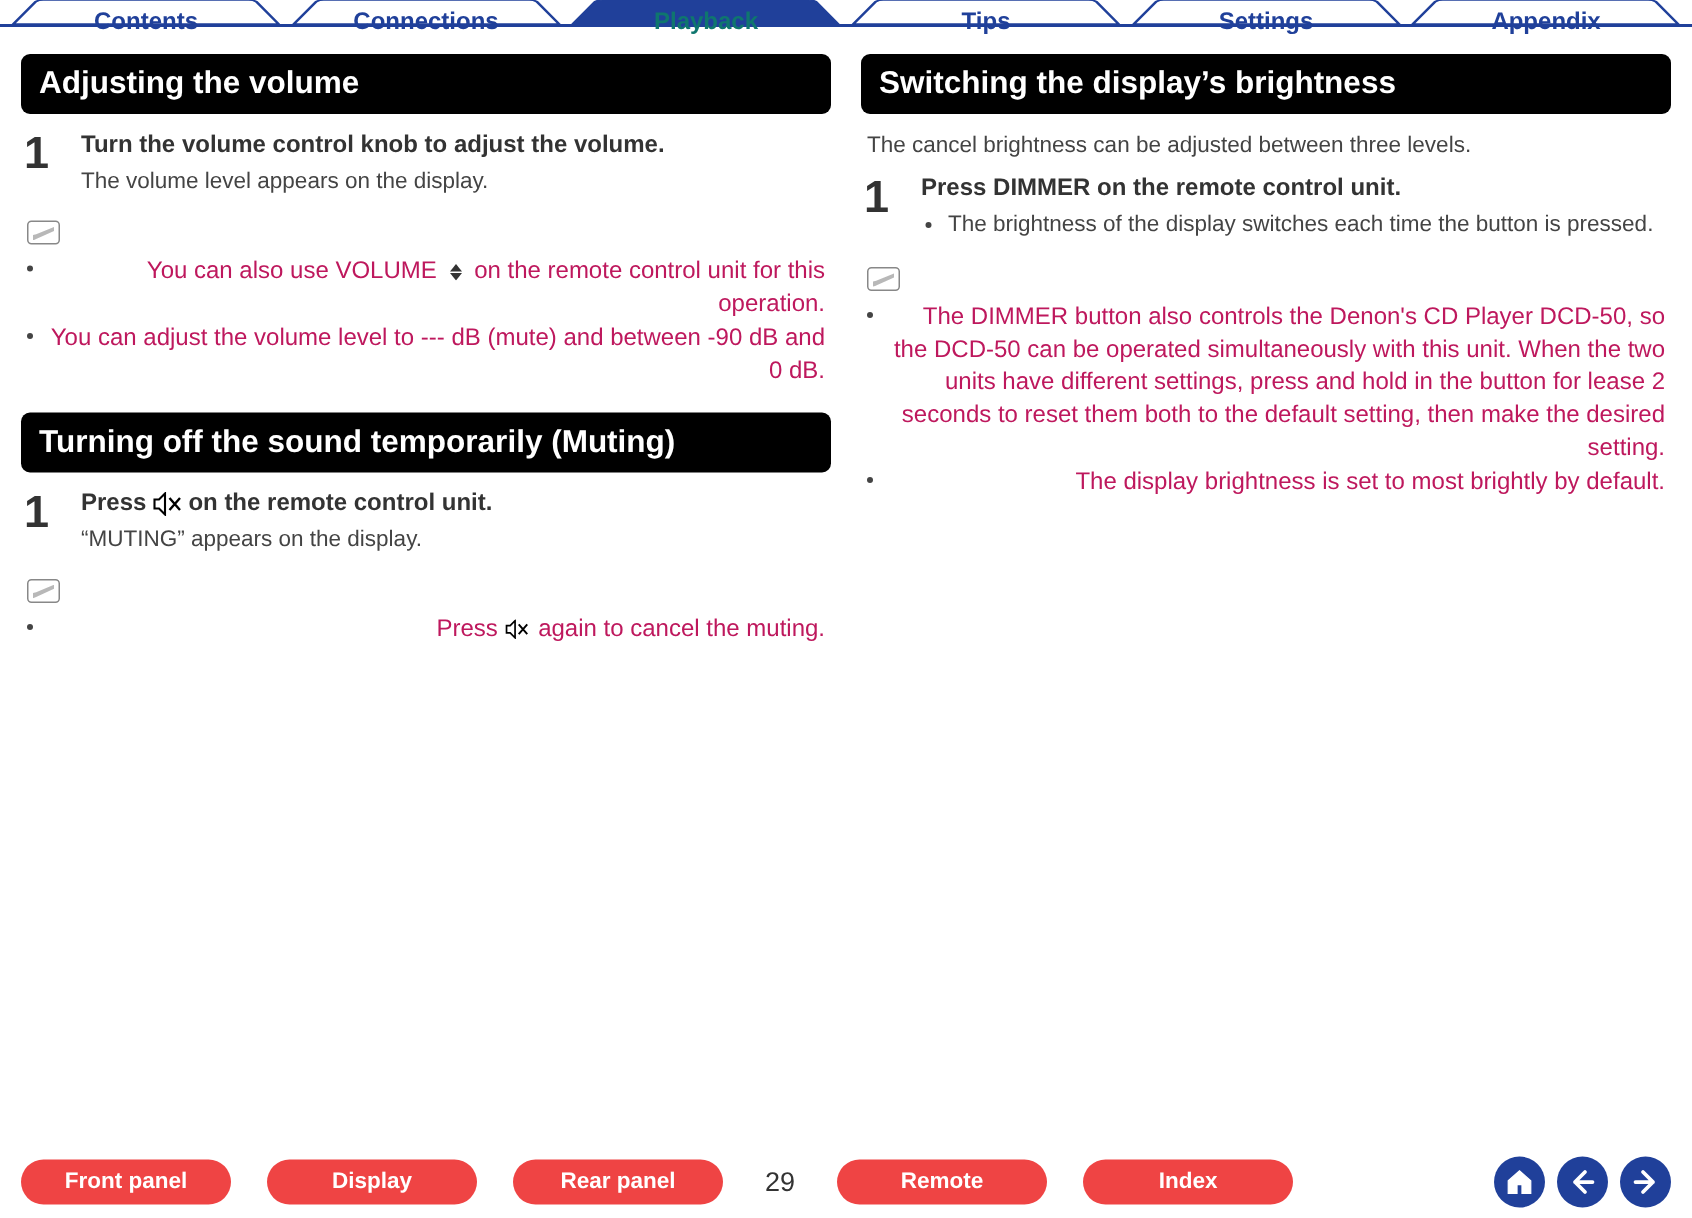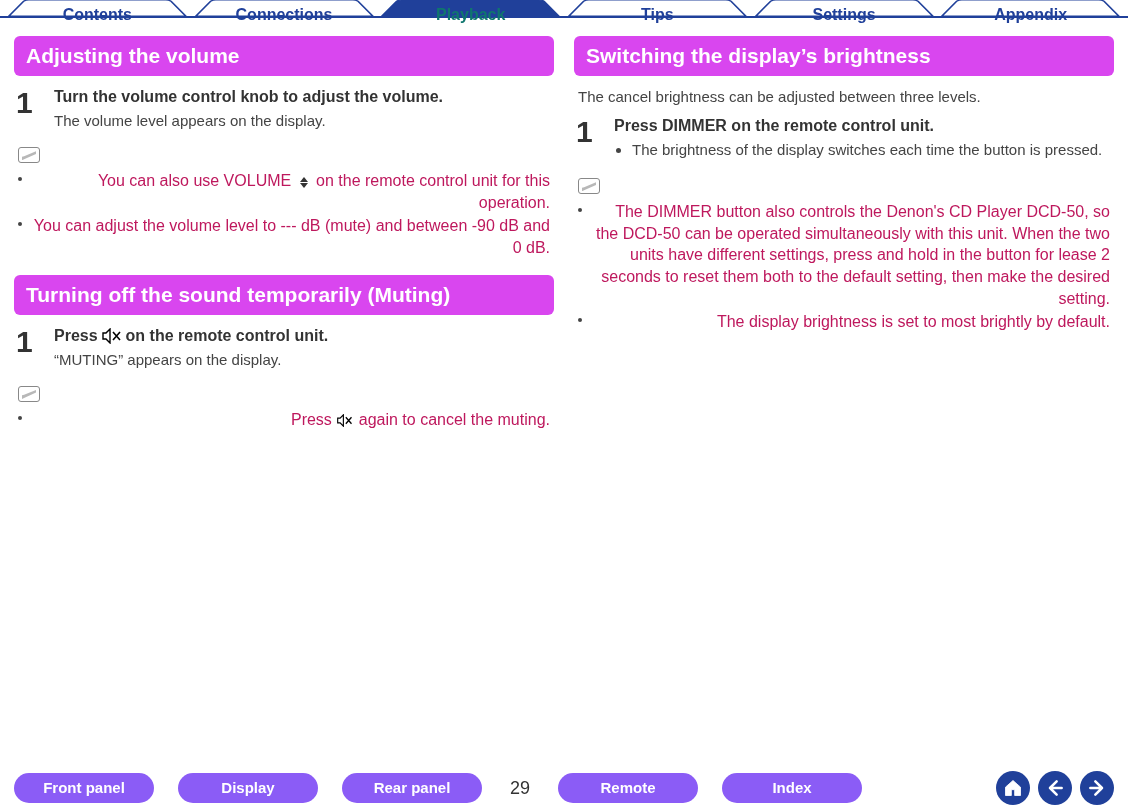--- a/index.html
+++ b/index.html
@@ -35,21 +35,21 @@
   .tab.active span { color: #0f766e; }
 
   
   .content {
     display: flex;
     padding: 18px 14px 0 14px;
     gap: 20px;
   }
   .col { flex: 1; min-width: 0; }
   .section-header {
-    background: #d946ef;
+    background: #000000;
     color: #fff;
     font-size: 21px;
     font-weight: bold;
     padding: 7px 12px;
     border-radius: 6px;
     margin-bottom: 12px;
     line-height: 1.25;
   }
   .step {
     display: flex;
@@ -124,21 +124,21 @@
     left: 0; right: 0; bottom: 6px;
     height: 36px;
     display: flex;
     align-items: center;
     padding: 0 14px;
     gap: 24px;
   }
   .pill {
     width: 140px;
     height: 30px;
-    background: #8b5cf6;
+    background: #ef4444;
     color: #fff;
     border-radius: 15px;
     text-align: center;
     line-height: 30px;
     font-weight: bold;
     font-size: 15px;
     cursor: pointer;
   }
   .page-num {
     font-size: 18px;

